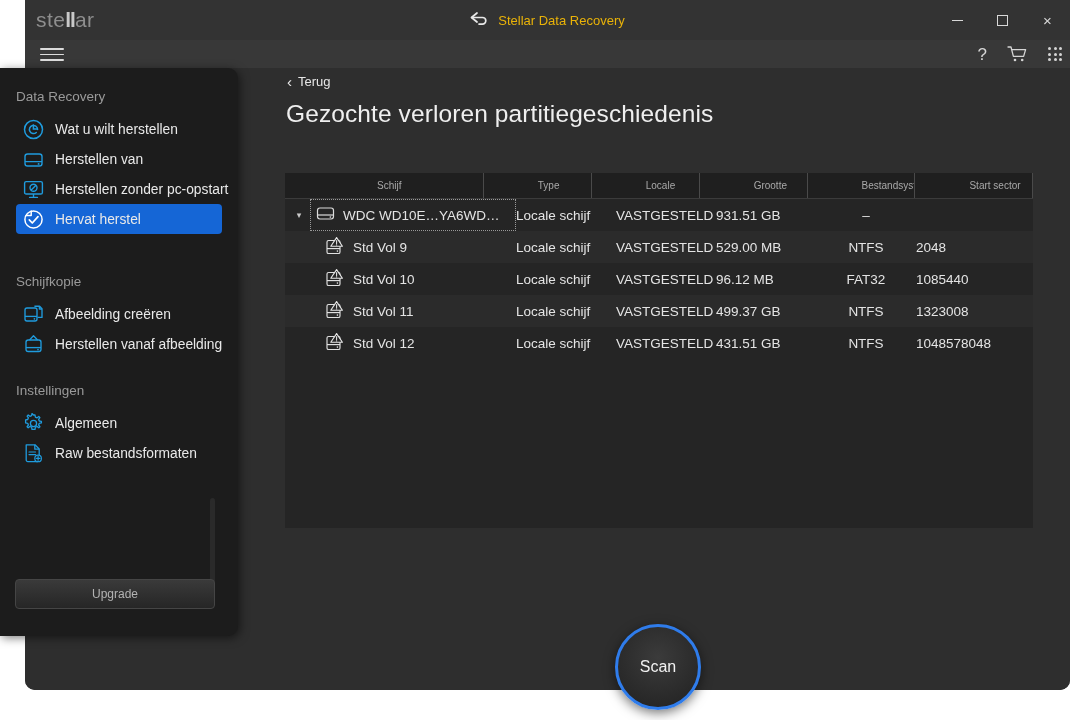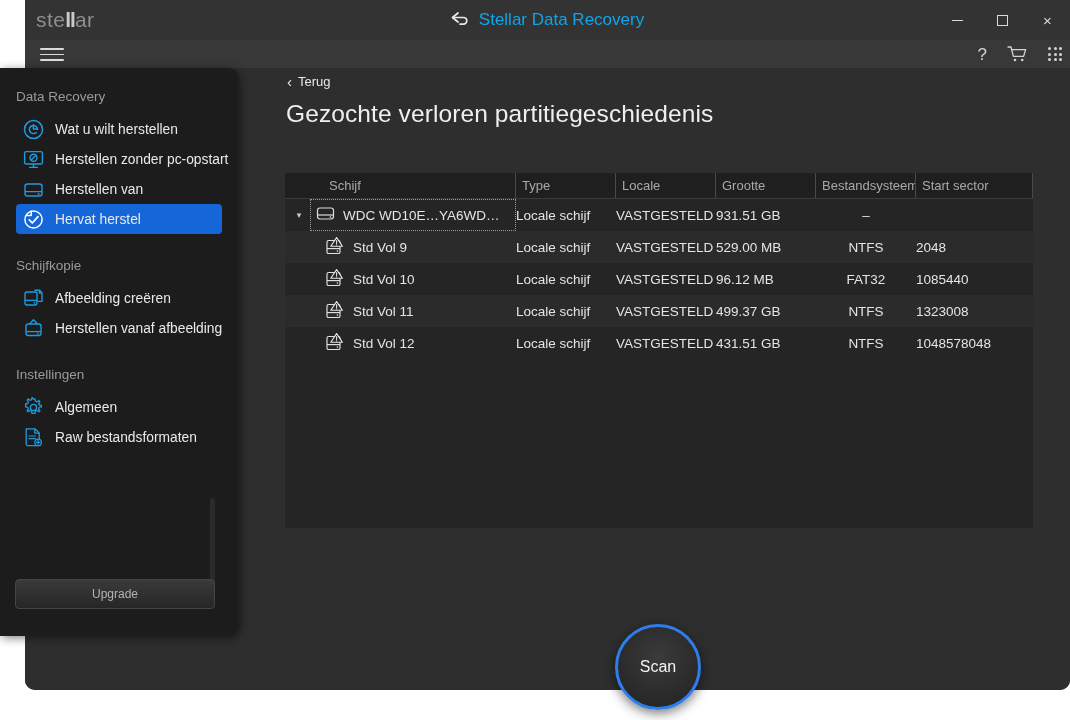--- a/index.html
+++ b/index.html
@@ -29,21 +29,21 @@
   }
   .brand {
     position: absolute; left: 11px; top: 8px;
     font-size: 21px; color: #8e8e8e; letter-spacing: .4px;
   }
   .brand .ll { color: #c9c9c9; font-weight: 700; letter-spacing: -1px; }
   .title-center {
     position: absolute; left: 0; top: 0; width: 100%; height: 40px;
     display: flex; align-items: center; justify-content: center; gap: 9px;
   }
-  .title-text { font-size: 17px; color: #0ea5e9; }
+  .title-text { font-size: 13px; color: #eab308; }
   .back-glyph { display: block; }
   .win-btns {
     position: absolute; right: 0; top: 0; height: 40px;
     display: flex; align-items: center;
   }
   .win-btn {
     width: 45px; height: 40px;
     display: flex; align-items: center; justify-content: center;
     color: #d8d8d8;
   }
@@ -92,24 +92,24 @@
     position: absolute; left: 260px; top: 105px;
     width: 748px; height: 355px;
     background: #252525;
   }
   .tbl-head {
     display: flex; height: 26px;
     background: #1f1f1f;
     border-bottom: 1px solid #3b3b3b;
   }
   .th {
-    font-size: 13px; color: #a9a9a9;
+    font-size: 10px; color: #a9a9a9;
     display: flex; align-items: center;
     border-right: 1px solid #4a4a4a;
-    padding-left: 6px; overflow: hidden; white-space: nowrap;
+    padding-left: 6px; overflow: hidden; white-space: nowrap; margin-left: 48px;
   }
   .th.c0 { width: 231px; padding-left: 44px; }
   .th.c1 { width: 100px; }
   .th.c2 { width: 100px; }
   .th.c3 { width: 100px; }
   .th.c4 { width: 100px; }
   .th.c5 { width: 117px; border-right: 1px solid #4a4a4a; }
 
   .row { display: flex; height: 32px; align-items: center; font-size: 13.5px; color: #e4e4e4; }
   .row.alt { background: #2b2b2b; }
@@ -158,21 +158,21 @@
     border-radius: 0 10px 10px 0;
     box-shadow: 2px 2px 10px rgba(0,0,0,.5);
     z-index: 20;
     overflow: hidden;
   }
   .sb-group {
     font-size: 13.5px; color: #9a9a9a;
     padding: 0 0 0 16px;
   }
   .sb-group.g0 { margin-top: 21px; }
-  .sb-group.g1 { margin-top: 24px; }
+  .sb-group.g1 { margin-top: 40px; }
   .sb-group.g2 { margin-top: 24px; }
   .sb-item {
     display: flex; align-items: center; gap: 11px;
     height: 30px; margin: 0 16px; padding-left: 6px;
     color: #e9e9e9; font-size: 13.8px;
     border-radius: 4px;
   }
   .sb-item.first { margin-top: 10px; }
   .sb-item.active { background: #1566d6; text-align: right; }
   .sb-icon { width: 22px; height: 22px; flex: 0 0 22px; display: flex; align-items: center; justify-content: center; }
@@ -399,39 +399,39 @@
             <path d="M14.6 10.5 a4.1 4.1 0 1 0 -1.3 3" fill="none" stroke="#1f9bdd" stroke-width="1.5" stroke-linecap="round"></path>
             <path d="M10.4 6.1 L10.4 9.9 L14.2 9.9" fill="none" stroke="#1f9bdd" stroke-width="1.5" stroke-linecap="round"></path>
           </svg>
       </span>
       <span class="sb-label">Wat u wilt herstellen</span>
     </div>
 
     <div class="sb-item">
       <span class="sb-icon">
         <svg width="21" height="21" viewBox="0 0 21 21">
+            <rect x="2" y="5" width="17" height="12" rx="2.6" fill="none" stroke="#1f9bdd" stroke-width="1.4"></rect>
+            <line x1="2" y1="12.6" x2="19" y2="12.6" stroke="#1f9bdd" stroke-width="1.4"></line>
+            <circle cx="15.6" cy="14.9" r="0.95" fill="#1f9bdd"></circle>
+          </svg>
+      </span>
+      <span class="sb-label">Herstellen van</span>
+    </div>
+
+    <div class="sb-item">
+      <span class="sb-icon">
+        <svg width="21" height="21" viewBox="0 0 21 21">
             <rect x="1.6" y="2.6" width="17.8" height="12.4" rx="1.6" fill="none" stroke="#1f9bdd" stroke-width="1.4"></rect>
             <circle cx="10.5" cy="8.8" r="3.5" fill="none" stroke="#1f9bdd" stroke-width="1.4"></circle>
             <line x1="8" y1="11.3" x2="13" y2="6.3" stroke="#1f9bdd" stroke-width="1.4"></line>
             <line x1="10.5" y1="15" x2="10.5" y2="18" stroke="#1f9bdd" stroke-width="1.4"></line>
             <line x1="6.6" y1="18.4" x2="14.4" y2="18.4" stroke="#1f9bdd" stroke-width="1.4" stroke-linecap="round"></line>
           </svg>
       </span>
       <span class="sb-label">Herstellen zonder pc-opstart</span>
-    </div>
-
-    <div class="sb-item">
-      <span class="sb-icon">
-        <svg width="21" height="21" viewBox="0 0 21 21">
-            <rect x="2" y="5" width="17" height="12" rx="2.6" fill="none" stroke="#1f9bdd" stroke-width="1.4"></rect>
-            <line x1="2" y1="12.6" x2="19" y2="12.6" stroke="#1f9bdd" stroke-width="1.4"></line>
-            <circle cx="15.6" cy="14.9" r="0.95" fill="#1f9bdd"></circle>
-          </svg>
-      </span>
-      <span class="sb-label">Herstellen van</span>
     </div>
 
     <div class="sb-item active">
       <span class="sb-icon">
         <svg width="21" height="21" viewBox="0 0 21 21">
             <circle cx="10.5" cy="10.5" r="8.6" fill="none" stroke="#ffffff" stroke-width="1.5"></circle>
             <path d="M3.2 6.4 L8.2 6.4 L8.2 1.9" fill="none" stroke="#ffffff" stroke-width="1.5" stroke-linecap="round" stroke-linejoin="round"></path>
             <path d="M6.3 10.9 L9.3 14 L15 7.6" fill="none" stroke="#ffffff" stroke-width="1.7" stroke-linecap="round" stroke-linejoin="round"></path>
           </svg>
       </span>

